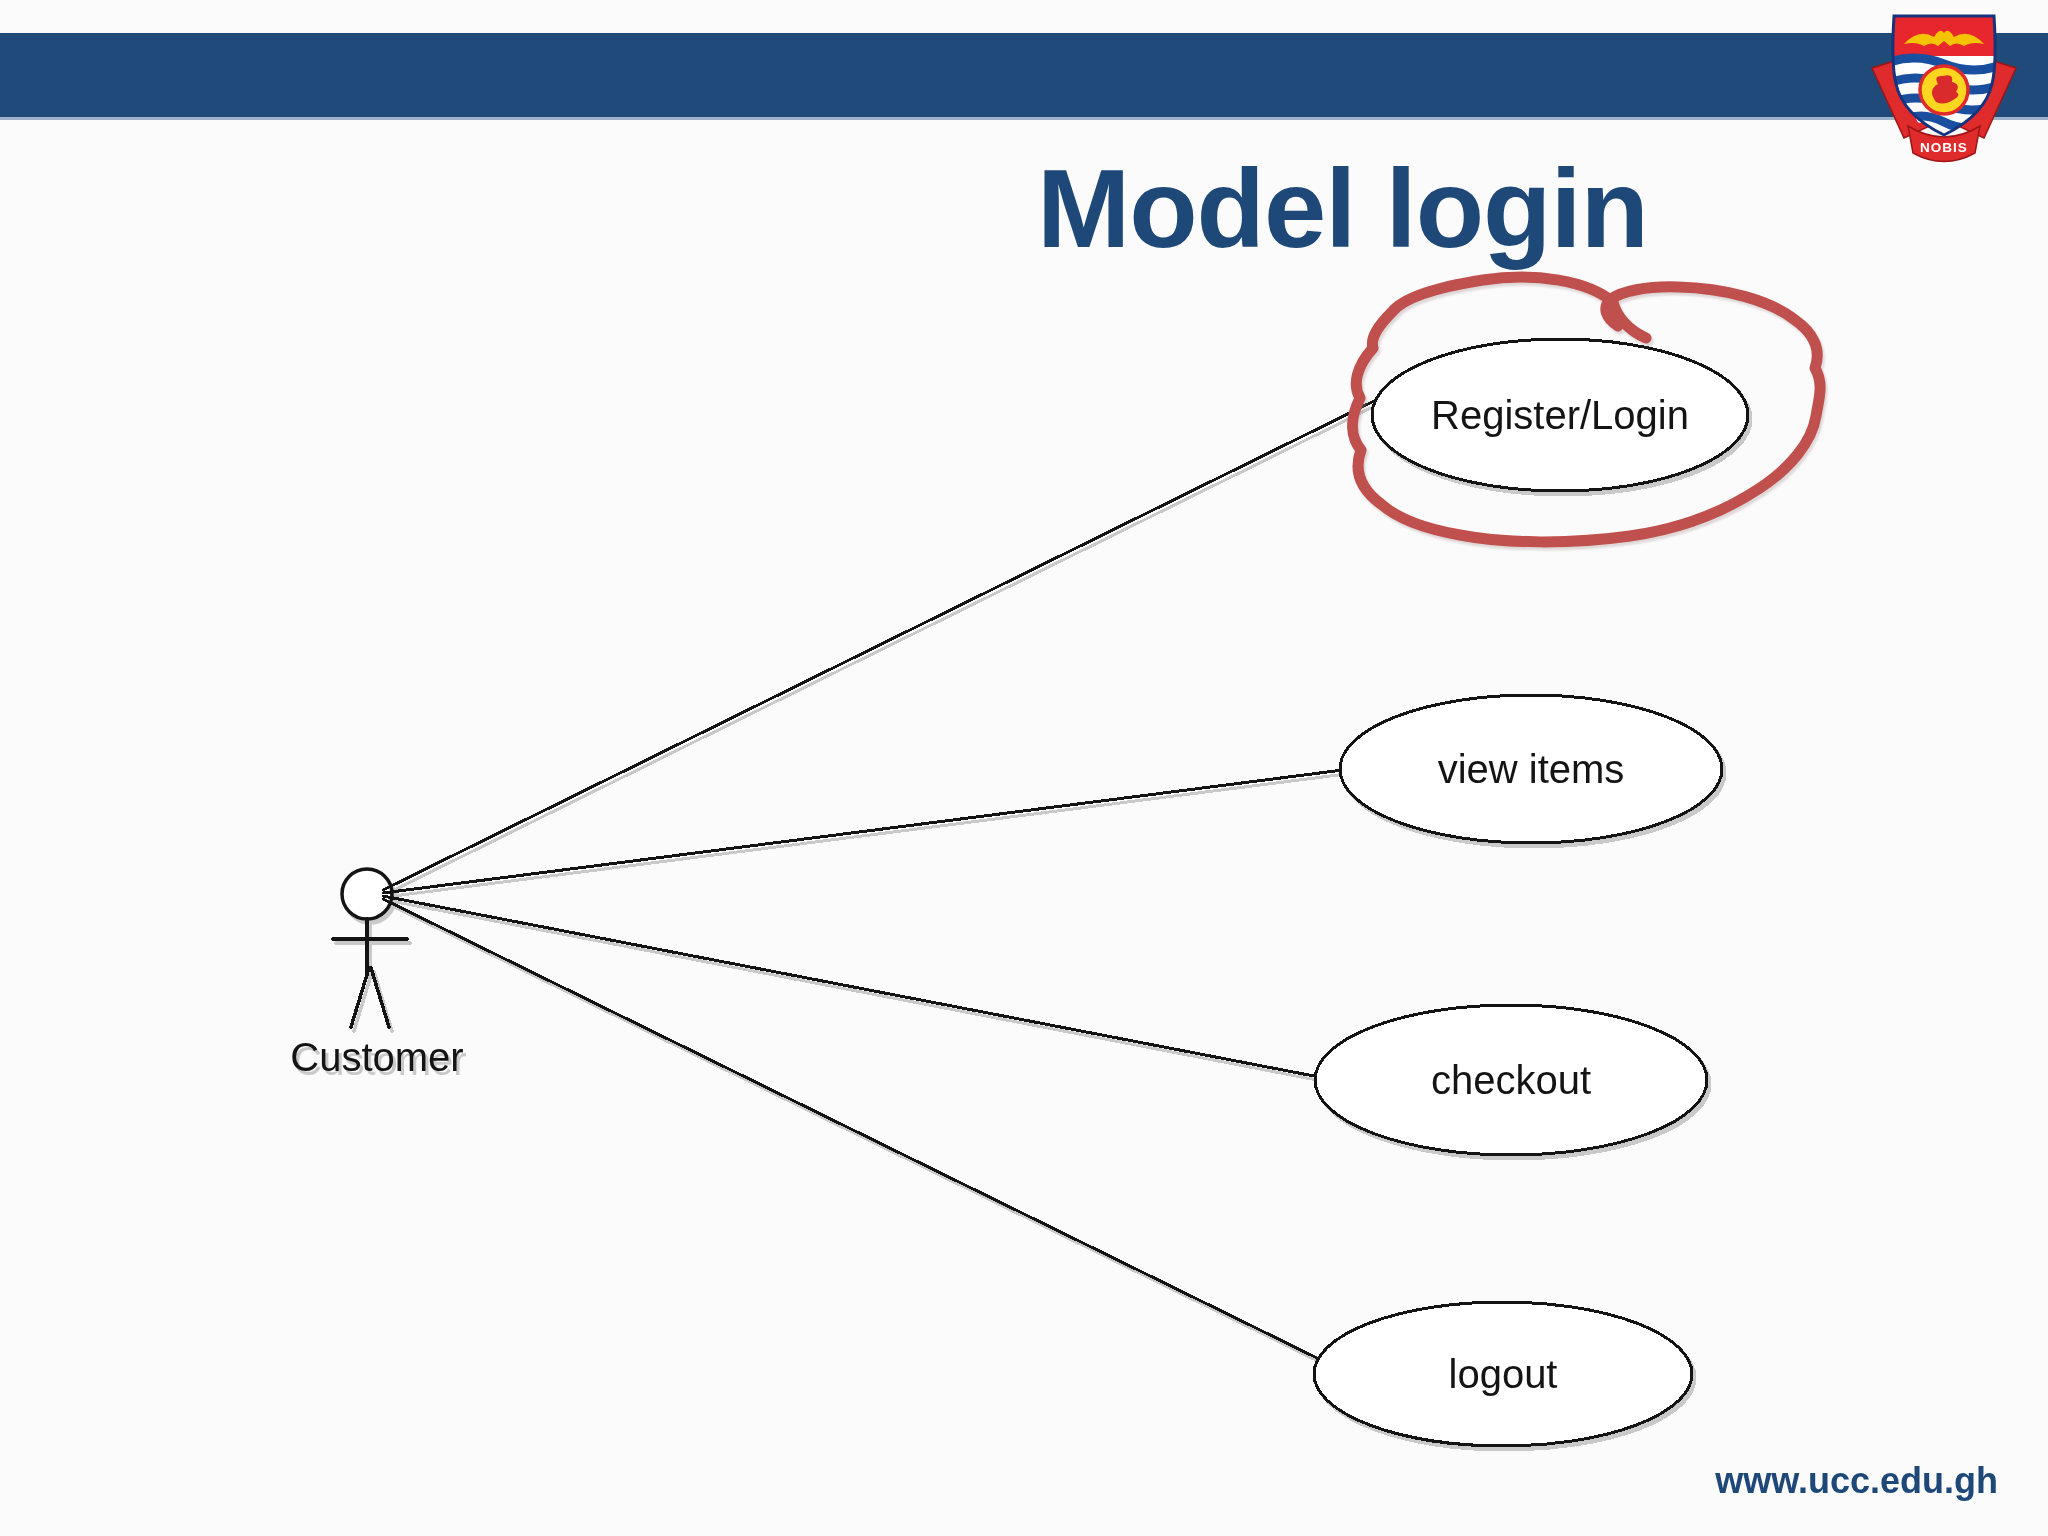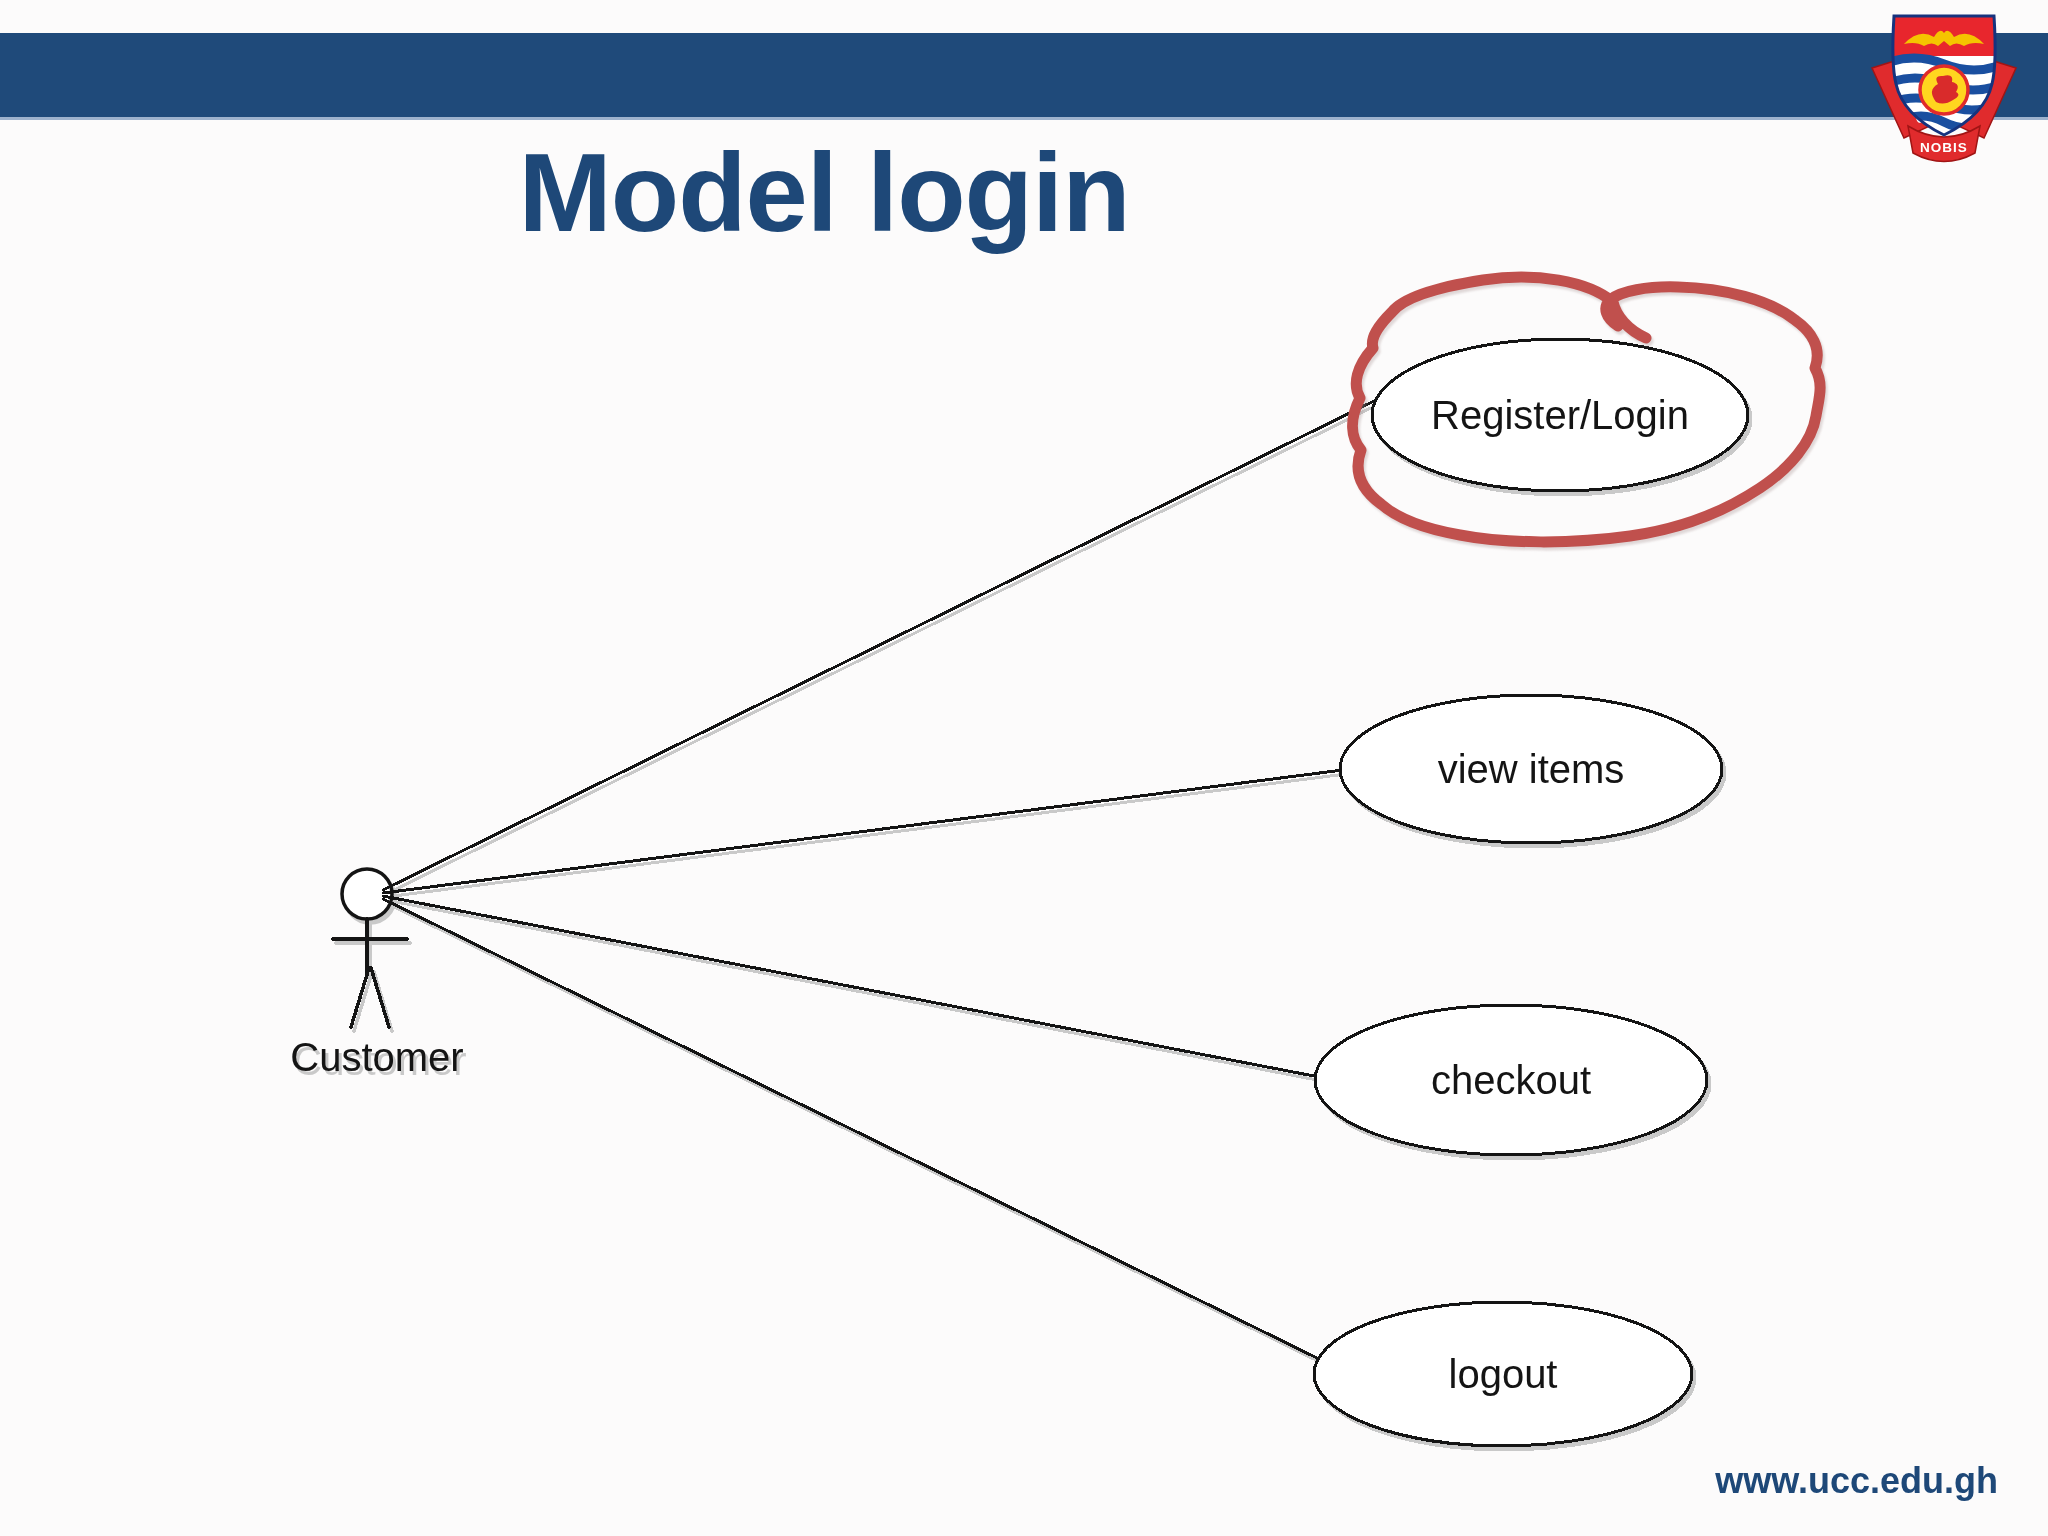--- a/index.html
+++ b/index.html
@@ -10,22 +10,22 @@
     overflow:hidden;
   }
   .slide{position:relative;width:2048px;height:1536px;}
 
   .top-bar{
     position:absolute;left:0;top:33px;width:2048px;height:84px;
     background:#1f4a7a;border-bottom:3px solid #9db2cd;
   }
 
   .title{
-    position:absolute;left:0;top:120px;width:1648px;height:145px;
-    line-height:145px;text-align:center;
+    position:absolute;left:0;top:136px;width:1648px;height:145px;
+    line-height:145px;text-align:right;
     font-size:112px;font-weight:bold;color:#1e4878;
     letter-spacing:-1px;
   }
 
   .logo{position:absolute;left:1862px;top:6px;width:164px;height:162px;}
 
   .diagram{position:absolute;left:0;top:0;width:2048px;height:1536px;}
 
   .footer-url{
     position:absolute;right:50px;top:1458px;height:46px;line-height:46px;

